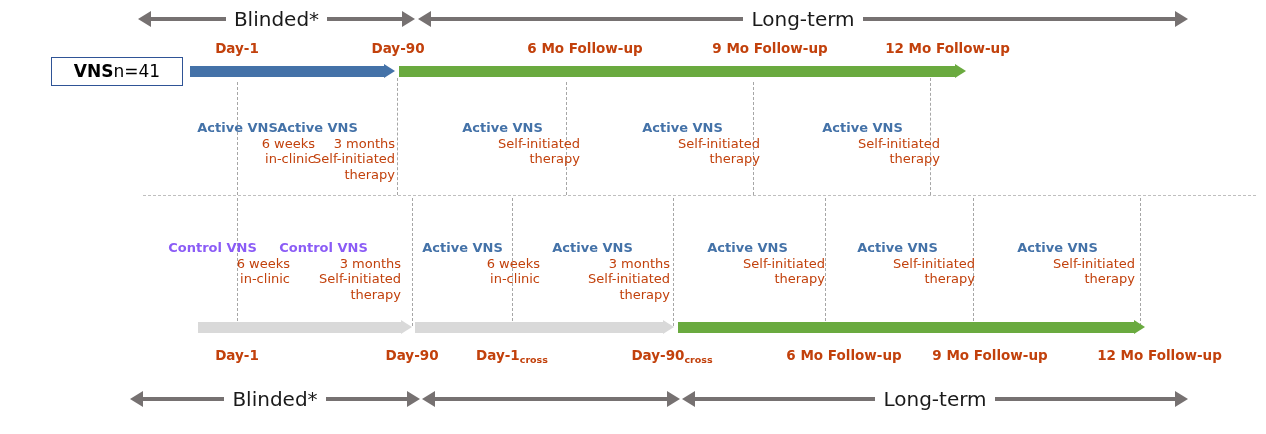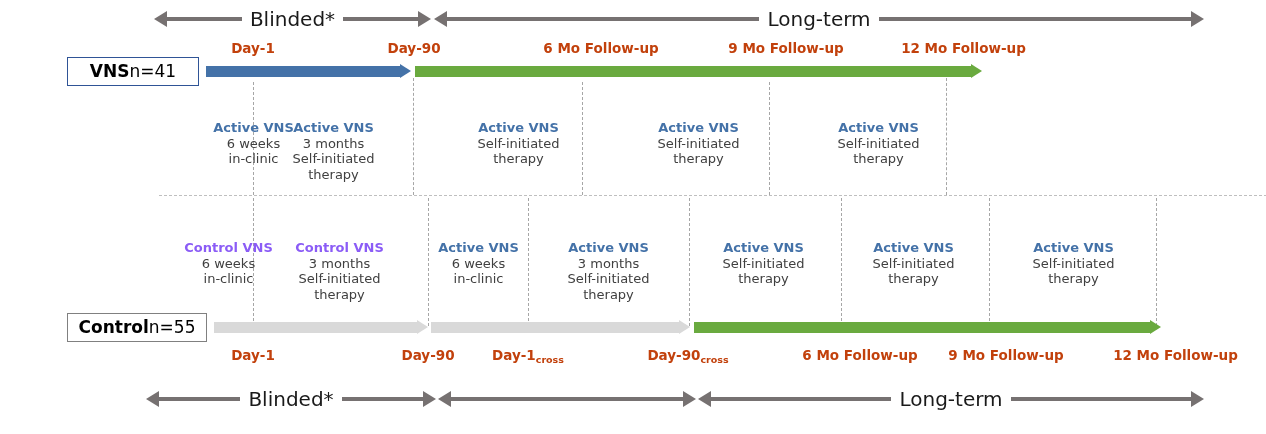--- a/index.html
+++ b/index.html
@@ -1,21 +1,21 @@
 <!DOCTYPE html>
 <html><head>
 <meta charset="utf-8">
 <style>
   html,body{margin:0;padding:0;background:#ffffff;}
   body{
     font-family:"DejaVu Sans","Liberation Sans",sans-serif;
     width:1266px;height:434px;position:relative;overflow:hidden;
     color:#111111;
   }
-  #stage{position:absolute;left:16px;top:0;width:1027px;height:434px;}
+  #stage{position:absolute;left:0;top:0;width:1027px;height:434px;}
   .abs{position:absolute;}
 
   
   .phasebar{height:22px;display:flex;align-items:center;gap:0;}
   .phasebar .shaft{height:4px;background:#767171;flex:1;}
   .phasebar .ptxt{
     font-size:20px;line-height:20px;color:#1a1a1a;white-space:nowrap;
     padding:0 8px;font-weight:400;
   }
   .arrowL{width:0;height:0;border-top:8px solid transparent;border-bottom:8px solid transparent;border-right:13px solid #767171;}
@@ -47,21 +47,21 @@
   .tick sub{font-size:9.5px;font-weight:bold;vertical-align:baseline;position:relative;top:3px;}
 
   
   .cell{
     text-align:center;line-height:15.5px;font-size:13px;color:#000;
     white-space:nowrap;
   }
   .cell .ttl{font-weight:bold;font-size:13px;display:block;}
   .cell .ttl.blue{color:#4472a8;}
   .cell .ttl.blk{color:#8b5cf6;}
-  .cell .sub{display:block;font-weight:400;color:#404040;}
+  .cell .sub{display:block;font-weight:400;color:#c2410c;text-align:right;}
 
   
   .vdash{position:absolute;width:0;border-left:1.4px dashed #a6a6a6;}
   .hdash{position:absolute;height:0;border-top:1.4px dashed #bfbfbf;}
 
   
   .leftcap{
     text-align:center;font-size:15px;line-height:19px;color:#000;white-space:nowrap;
   }
 </style>
@@ -202,24 +202,20 @@
     <span class="sub">Self-initiated</span>
     <span class="sub">therapy</span>
   </div>
 
   <div class="abs cell" style="left:980px;top:240px;width:155px;">
     <span class="ttl blue">Active VNS</span>
     <span class="sub">Self-initiated</span>
     <span class="sub">therapy</span>
   </div>
 
-  <div class="abs gbox ctrl" style="left:51px;top:313px;width:140px;height:29px;">
-    <b>Control</b>
-      <span> n=55</span>
-  </div>
 
   <div class="abs tarrow grey" style="left:198px;top:320px;width:214px;">
     <div class="bar"></div>
     <div class="head"></div>
   </div>
 
   <div class="abs tarrow grey" style="left:415px;top:320px;width:259px;">
     <div class="bar"></div>
     <div class="head"></div>
   </div>

